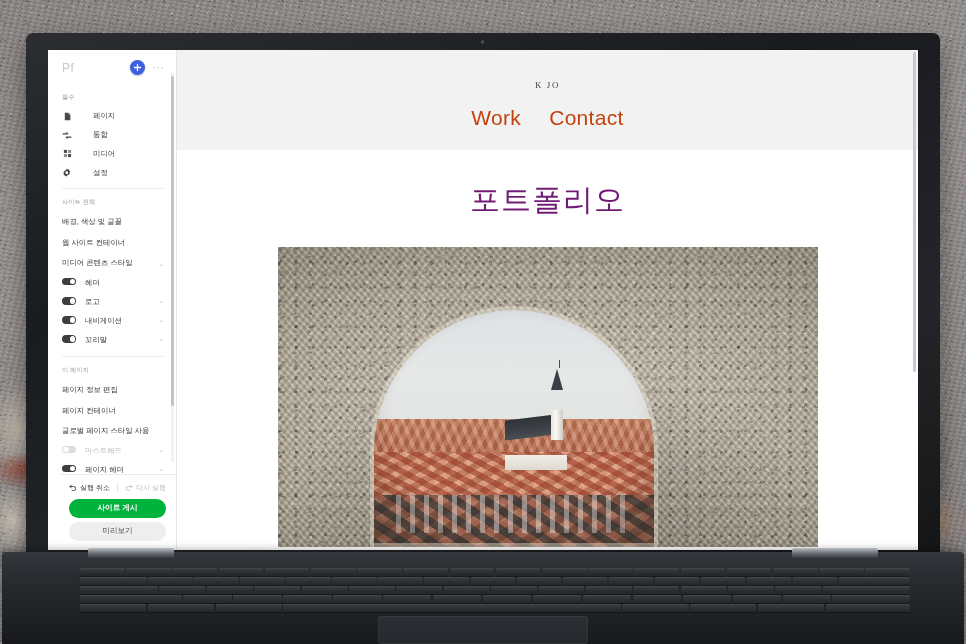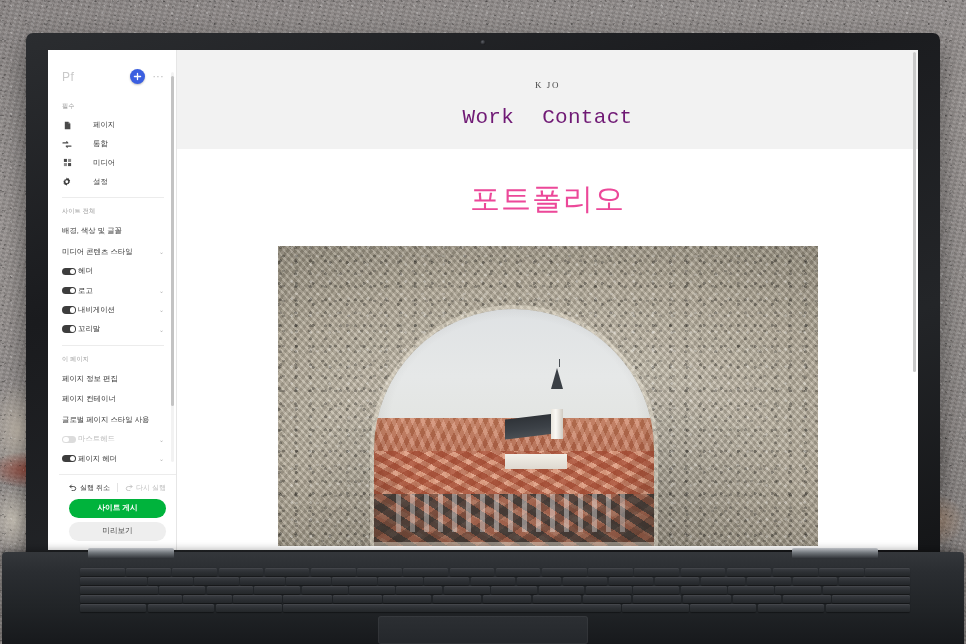--- a/index.html
+++ b/index.html
@@ -71,21 +71,21 @@
   
   #app { position: absolute; inset: 0; display: flex; background: #fff; }
 
   
   #sidebar {
     width: 128px; flex: 0 0 128px;
     background: #ffffff;
     position: relative;
     font-size: 7.4px;
     color: #3c3c3c;
-    padding-top: 9px;
+    padding-top: 0;
     overflow: hidden;
   }
   #sidebar-scroll-track {
     position: absolute; right: 2px; top: 22px; bottom: 88px;
     width: 3px; background: rgba(0,0,0,.05); border-radius: 2px;
   }
   #sidebar-scroll-thumb {
     position: absolute; right: 2px; top: 26px;
     width: 3px; height: 330px;
     background: #c3c3c3; border-radius: 2px;
@@ -124,21 +124,21 @@
   .divider { height: 1px; background: #ececec; margin: 6px 12px 2px 14px; }
 
   .row-item {
     display: flex; align-items: center;
     padding: 5.2px 12px 5.2px 14px;
     font-size: 7.4px; color: #333;
   }
   .row-item .row-label { flex: 1 1 auto; white-space: nowrap; overflow: hidden; }
 
   .toggle-row {
-    display: flex; align-items: center; gap: 2px;
+    display: flex; gap: 9px;
     padding: 4.6px 12px 4.6px 14px; font-size: 7.4px; color: #333;
   }
   .switch {
     width: 14px; height: 7.5px; border-radius: 5px; position: relative;
     flex: 0 0 14px; background: #3d3d3d;
   }
   .switch .knob {
     position: absolute; top: 1px; right: 1px;
     width: 5.5px; height: 5.5px; border-radius: 50%; background: #fff;
   }
@@ -186,27 +186,27 @@
     padding: 30px 0 20px 0;
     text-align: center;
   }
   #site-logo {
     font-family: "Liberation Serif", serif;
     font-size: 9px; letter-spacing: 1.6px; color: #4a4a4a;
     margin-bottom: 16px;
   }
   #site-nav { display: flex; justify-content: center; gap: 28px; }
   .nav-link {
-    font-family: Liberation Mono, monospace;
-    font-size: 21px; color: #701a75; font-weight: 400; letter-spacing: .3px;
+    font-family: Liberation Sans, sans-serif;
+    font-size: 21px; color: #c2410c; font-weight: 400; letter-spacing: .3px;
   }
 
   #page-title {
     text-align: center;
-    font-size: 30px; font-weight: 300; color: #ec4899;
+    font-size: 30px; font-weight: 300; color: #701a75;
     letter-spacing: 1px;
     padding: 30px 0 26px 0;
     font-family: "Liberation Sans", sans-serif;
   }
 
   
   #photo-wrap { display: flex; justify-content: center; }
   #photo {
     position: relative;
     width: 540px; height: 300px;
@@ -455,20 +455,23 @@
             </span>
             <span class="nav-label">설정</span>
           </div>
 
           <div class="divider"></div>
 
           <div class="sec-label">사이트 전체</div>
 
           <div class="row-item">
             <span class="row-label">배경, 색상 및 글꼴</span>
+          </div>
+          <div class="row-item">
+            <span class="row-label">웹 사이트 컨테이너</span>
           </div>
           <div class="row-item">
             <span class="row-label">미디어 콘텐츠 스타일</span>
             <span class="chev">⌄</span>
           </div>
 
           <div class="toggle-row">
             <span class="switch">
                 <span class="knob"></span>
               </span>

